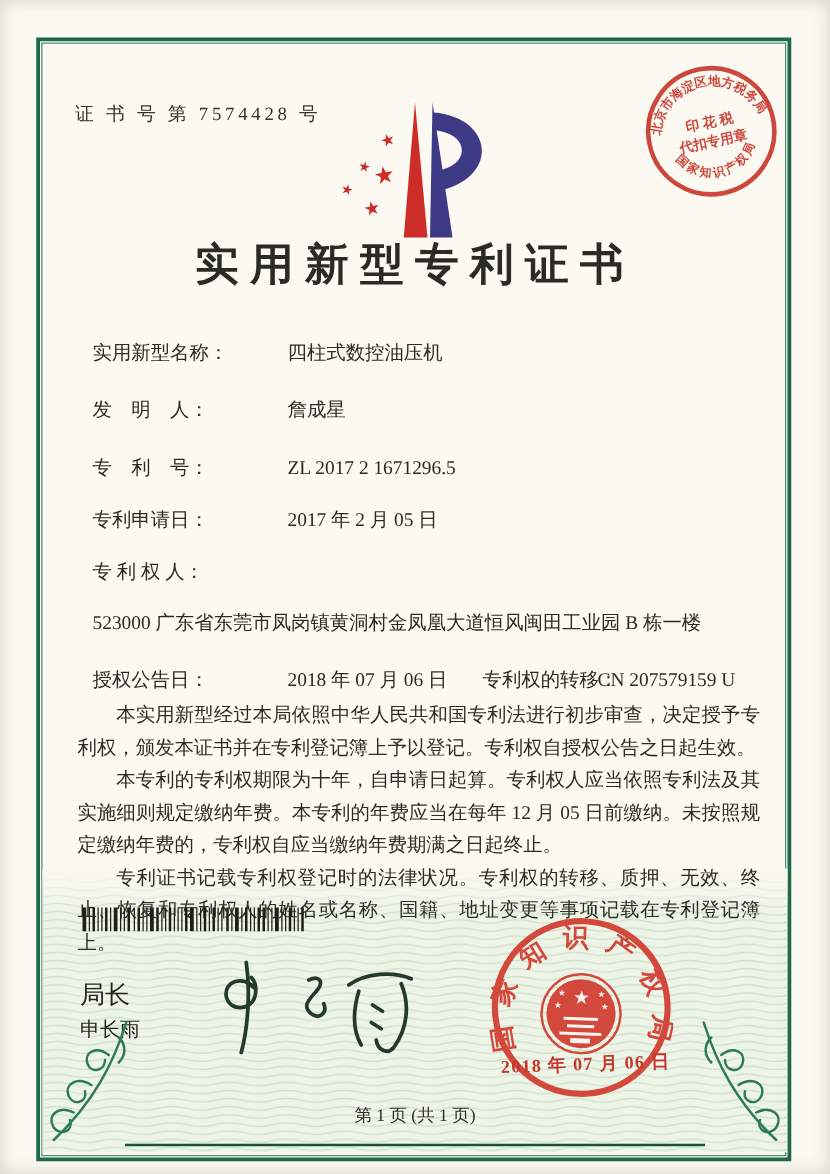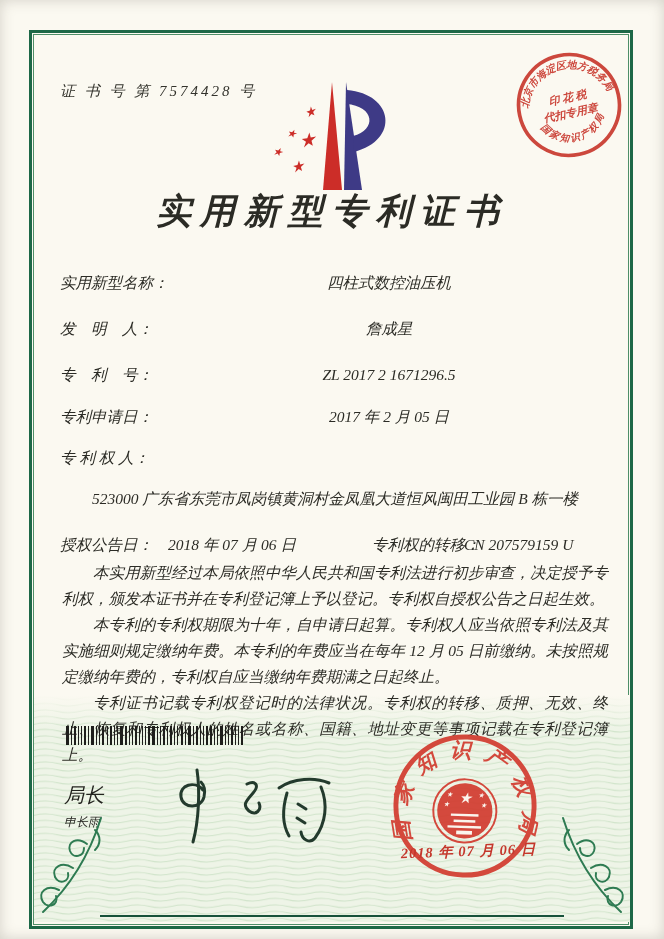--- a/index.html
+++ b/index.html
@@ -1,51 +1,51 @@
 <!DOCTYPE html>
 <html><head>
 <meta charset="utf-8">
 <style>
   html,body{margin:0;padding:0;}
   body{background:#e9e7e1;font-family:"Liberation Serif","DejaVu Serif",serif;}
   .page{position:relative;width:664px;height:939px;background:#fbf9f1;overflow:hidden;
-        box-shadow:inset 0 0 14px rgba(110,105,92,.28);font-style:italic;}
+        box-shadow:inset 0 0 14px rgba(110,105,92,.28);}
   .frame{position:absolute;left:29px;top:30px;width:598px;height:893px;border:3px solid #1d6847;}
   .frame-inner{position:absolute;inset:1px;border:1px solid #4e8f68;pointer-events:none;}
 
   .wavy-zone{position:absolute;left:34px;top:695px;width:596px;height:227px;z-index:1;}
   .wavy-fade{position:absolute;left:0;top:0;width:100%;height:34px;
              background:linear-gradient(to bottom,#fbf9f1,rgba(251,249,241,0));}
 
   .cert-no{position:absolute;left:60px;top:82px;font-size:15px;letter-spacing:3px;color:#33332c;z-index:2;}
   .logo{position:absolute;left:256px;top:78px;width:156px;height:118px;z-index:2;}
   .title{position:absolute;left:0;top:188px;width:100%;text-align:center;font-size:35px;
          font-weight:bold;letter-spacing:9px;color:#2b2b25;z-index:2;}
 
   .tax-seal{position:absolute;left:514px;top:50px;width:110px;height:110px;
             transform:rotate(-12deg);opacity:.92;z-index:3;}
 
   .fields{position:absolute;left:60px;top:0;width:550px;font-size:15.5px;color:#2b2b25;z-index:2;}
-  .frow{position:absolute;left:0;display:flex;width:550px;line-height:22px;}
+  .frow{position:absolute;left:14px;display:flex;width:550px;line-height:22px;gap:48px;}
   .flabel{flex:none;width:108px;white-space:nowrap;}
-  .fvalue{flex:1;text-align:center;}
+  .fvalue{flex:1;}
   .r1{top:272px}.r2{top:318px}.r3{top:364px}.r4{top:406px}.r5{top:447px}.r6{top:488px}.r7{top:534px}
   .grp2{position:absolute;left:312px;top:0;display:flex;white-space:nowrap;}
   .grp2 .flabel{width:92px;}
 
   .paras{position:absolute;left:62px;top:560px;width:546px;font-size:15.5px;line-height:26px;
          text-align:justify;color:#2c2c26;z-index:2;}
   .paras p{margin:0;text-indent:2em;}
 
   .barcode{position:absolute;left:66px;top:726px;width:178px;height:19px;display:flex;
            justify-content:space-between;align-items:stretch;z-index:2;}
   .barcode .bar{background:#1e1e1b;height:100%;}
 
   .sig-title{position:absolute;left:64px;top:782px;font-size:20px;color:#23231f;z-index:2;}
-  .sig-name{position:absolute;left:64px;top:814px;font-size:12px;color:#23231f;z-index:2;}
+  .sig-name{position:absolute;left:64px;top:814px;font-size:16px;color:#23231f;z-index:2;}
   .sig-script{position:absolute;left:163px;top:760px;width:180px;height:88px;z-index:2;}
 
   .office-seal{position:absolute;left:391px;top:732px;width:148px;height:148px;z-index:3;
                transform:rotate(2deg);opacity:.92;}
   .seal-date{position:absolute;left:396px;top:842px;width:145px;text-align:center;font-size:14.5px;
              color:#c5372c;letter-spacing:1px;z-index:4;transform:rotate(-2deg);font-weight:bold;}
 
   .footer{position:absolute;left:0;top:884px;width:100%;text-align:center;font-size:14px;
           color:#2c2c26;z-index:2;}
   .bottom-rule{position:absolute;left:100px;top:915px;width:464px;height:2px;background:#17523a;z-index:2;}
@@ -250,14 +250,15 @@
     <g fill="none" stroke="#2e7b52" stroke-width="2" stroke-linecap="round">
       <path d="M66,2 C56,34 40,66 8,96"></path>
       <path d="M52,28 C42,20 32,26 35,35 C38,43 49,41 49,32"></path>
       <path d="M38,52 C27,45 16,51 20,61 C24,69 35,66 33,57"></path>
       <path d="M24,74 C12,68 2,76 8,86 C13,93 24,89 21,80"></path>
       <path d="M60,14 C66,20 66,28 60,34"></path>
     </g>
   </svg>
   <div class="bottom-rule"></div>
 
+  <div class="footer">第 1 页 (共 1 页)</div>
 
 </div>
 
 </body></html>

